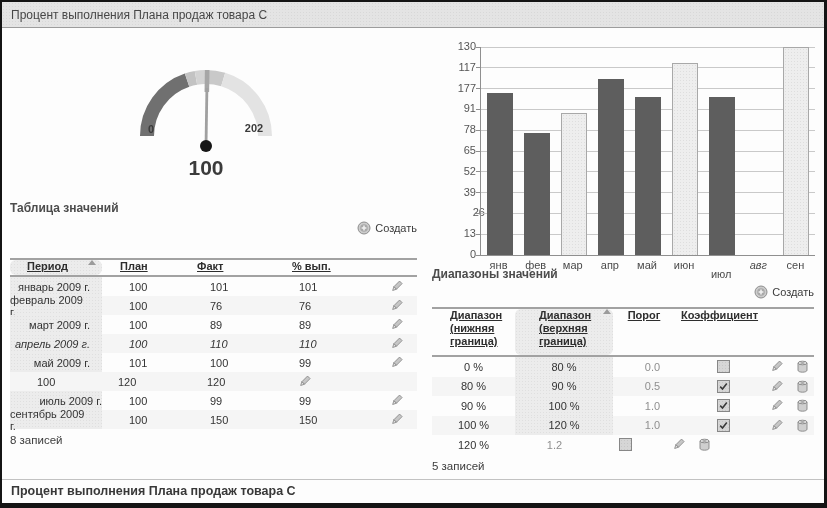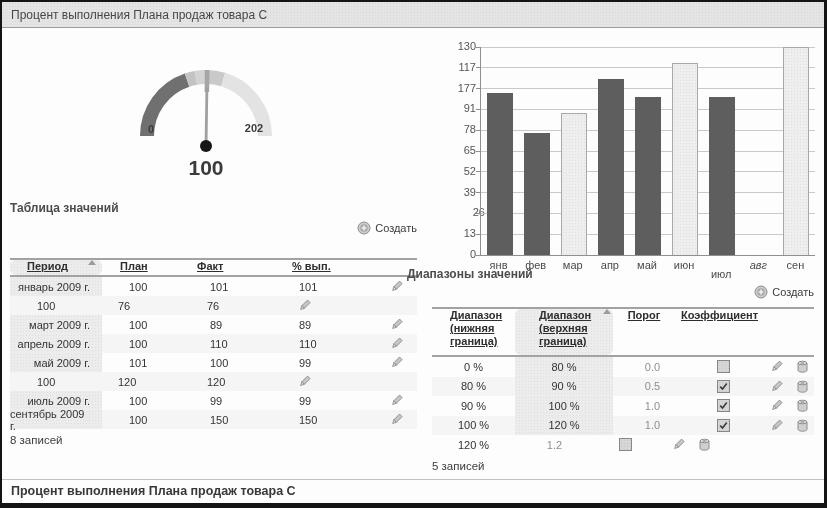--- a/index.html
+++ b/index.html
@@ -166,20 +166,21 @@
             <svg width="15" height="15" viewBox="0 0 15 15">
               <g transform="rotate(45 7.5 7.5)">
                 <rect x="5.8" y="1.5" width="3.6" height="8" fill="#c6c6c6" stroke="#858585" stroke-width="0.8"></rect>
                 <path d="M5.8 9.5 L7.6 13 L9.4 9.5 Z" fill="#e2e2e2" stroke="#858585" stroke-width="0.8"></path>
               </g>
             </svg>
           </span>
         </div>
       </div>
       <div class="trow even" style="height: 19px;">
+        <div class="cell cell-sorted" style="width: 92px; justify-content: flex-end; padding-right: 12px;">февраль 2009 г.</div>
         <div class="cell" style="width: 86px; padding-left: 27px;">100</div>
         <div class="cell" style="width: 90px; padding-left: 22px;">76</div>
         <div class="cell" style="width: 98px; padding-left: 21px;">76</div>
         <div class="cell" style="width: 41px; justify-content: center;">
           <span class="icon-btn">
             <svg width="15" height="15" viewBox="0 0 15 15">
               <g transform="rotate(45 7.5 7.5)">
                 <rect x="5.8" y="1.5" width="3.6" height="8" fill="#c6c6c6" stroke="#858585" stroke-width="0.8"></rect>
                 <path d="M5.8 9.5 L7.6 13 L9.4 9.5 Z" fill="#e2e2e2" stroke="#858585" stroke-width="0.8"></path>
               </g>
@@ -196,21 +197,21 @@
           <span class="icon-btn">
             <svg width="15" height="15" viewBox="0 0 15 15">
               <g transform="rotate(45 7.5 7.5)">
                 <rect x="5.8" y="1.5" width="3.6" height="8" fill="#c6c6c6" stroke="#858585" stroke-width="0.8"></rect>
                 <path d="M5.8 9.5 L7.6 13 L9.4 9.5 Z" fill="#e2e2e2" stroke="#858585" stroke-width="0.8"></path>
               </g>
             </svg>
           </span>
         </div>
       </div>
-      <div class="trow even" style="height: 19px;">
+      <div class="trow even" style="height: 19px; font-style: italic;">
         <div class="cell cell-sorted" style="width: 92px; justify-content: flex-end; padding-right: 12px;">апрель 2009 г.</div>
         <div class="cell" style="width: 86px; padding-left: 27px;">100</div>
         <div class="cell" style="width: 90px; padding-left: 22px;">110</div>
         <div class="cell" style="width: 98px; padding-left: 21px;">110</div>
         <div class="cell" style="width: 41px; justify-content: center;">
           <span class="icon-btn">
             <svg width="15" height="15" viewBox="0 0 15 15">
               <g transform="rotate(45 7.5 7.5)">
                 <rect x="5.8" y="1.5" width="3.6" height="8" fill="#c6c6c6" stroke="#858585" stroke-width="0.8"></rect>
                 <path d="M5.8 9.5 L7.6 13 L9.4 9.5 Z" fill="#e2e2e2" stroke="#858585" stroke-width="0.8"></path>
@@ -244,21 +245,21 @@
             <svg width="15" height="15" viewBox="0 0 15 15">
               <g transform="rotate(45 7.5 7.5)">
                 <rect x="5.8" y="1.5" width="3.6" height="8" fill="#c6c6c6" stroke="#858585" stroke-width="0.8"></rect>
                 <path d="M5.8 9.5 L7.6 13 L9.4 9.5 Z" fill="#e2e2e2" stroke="#858585" stroke-width="0.8"></path>
               </g>
             </svg>
           </span>
         </div>
       </div>
       <div class="trow" style="height: 19px;">
-        <div class="cell cell-sorted" style="width: 92px; justify-content: flex-end; padding-right: 12px;">июль 2009 г.</div>
+        <div class="cell cell-sorted" style="width: 92px; justify-content: flex-end; ">июль 2009 г.</div>
         <div class="cell" style="width: 86px; padding-left: 27px;">100</div>
         <div class="cell" style="width: 90px; padding-left: 22px;">99</div>
         <div class="cell" style="width: 98px; padding-left: 21px;">99</div>
         <div class="cell" style="width: 41px; justify-content: center;">
           <span class="icon-btn">
             <svg width="15" height="15" viewBox="0 0 15 15">
               <g transform="rotate(45 7.5 7.5)">
                 <rect x="5.8" y="1.5" width="3.6" height="8" fill="#c6c6c6" stroke="#858585" stroke-width="0.8"></rect>
                 <path d="M5.8 9.5 L7.6 13 L9.4 9.5 Z" fill="#e2e2e2" stroke="#858585" stroke-width="0.8"></path>
               </g>
@@ -278,21 +279,21 @@
                 <rect x="5.8" y="1.5" width="3.6" height="8" fill="#c6c6c6" stroke="#858585" stroke-width="0.8"></rect>
                 <path d="M5.8 9.5 L7.6 13 L9.4 9.5 Z" fill="#e2e2e2" stroke="#858585" stroke-width="0.8"></path>
               </g>
             </svg>
           </span>
         </div>
       </div>
       <div class="records">8 записей</div>
     </div>
 
-  <div class="section-label" style="left:405px;top:265px;">Диапазоны значений</div>
+  <div class="section-label" style="left:430px;top:265px;">Диапазоны значений</div>
   <div class="create-btn" style="left:430px;top:283px;width:382px;">
     <span class="inner">
       <svg width="14" height="14" viewBox="0 0 14 14">
         <circle cx="7" cy="7" r="6" fill="#cccccc" stroke="#8e8e8e"></circle>
         <circle cx="7" cy="7" r="3.8" fill="#a9a9a9"></circle>
         <path d="M7 4.6v4.8M4.6 7h4.8" stroke="#f2f2f2" stroke-width="1.5"></path>
       </svg>
       <span>Создать</span>
     </span>
   </div>

